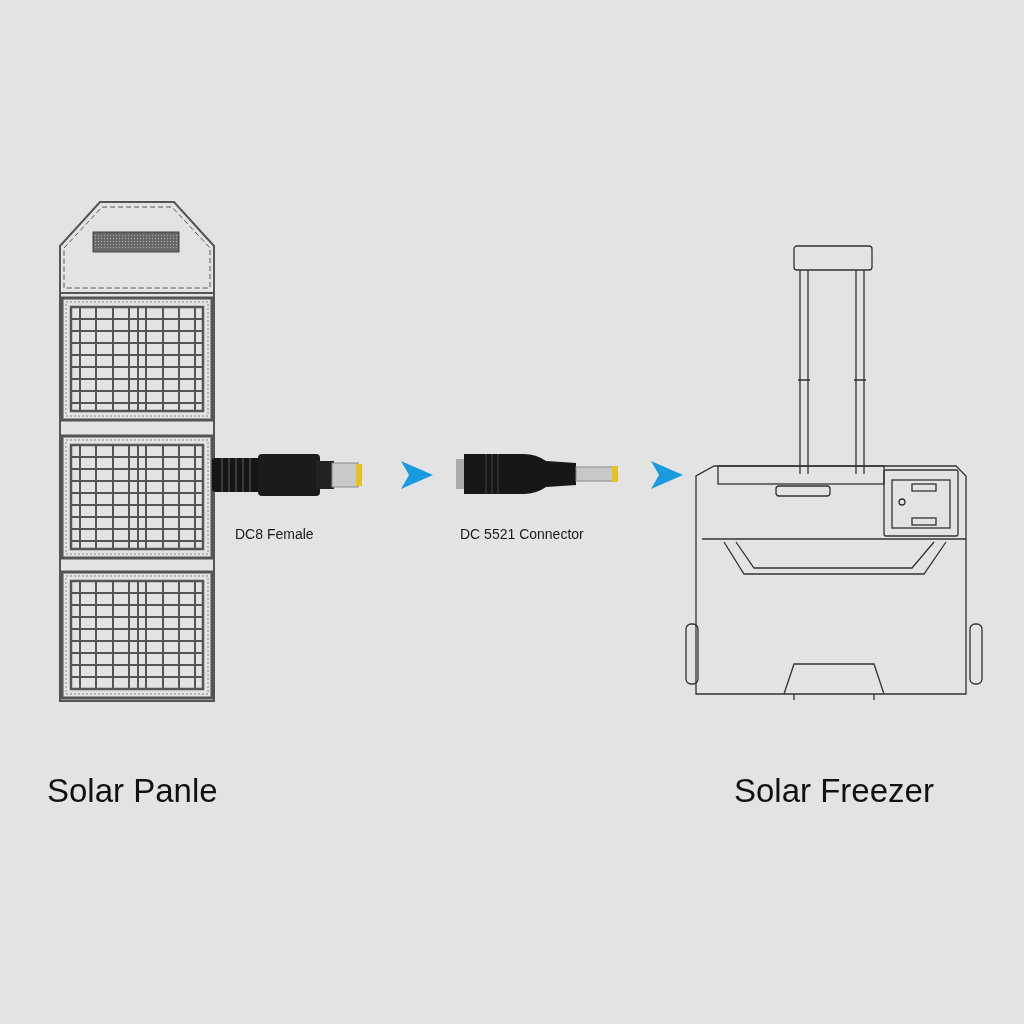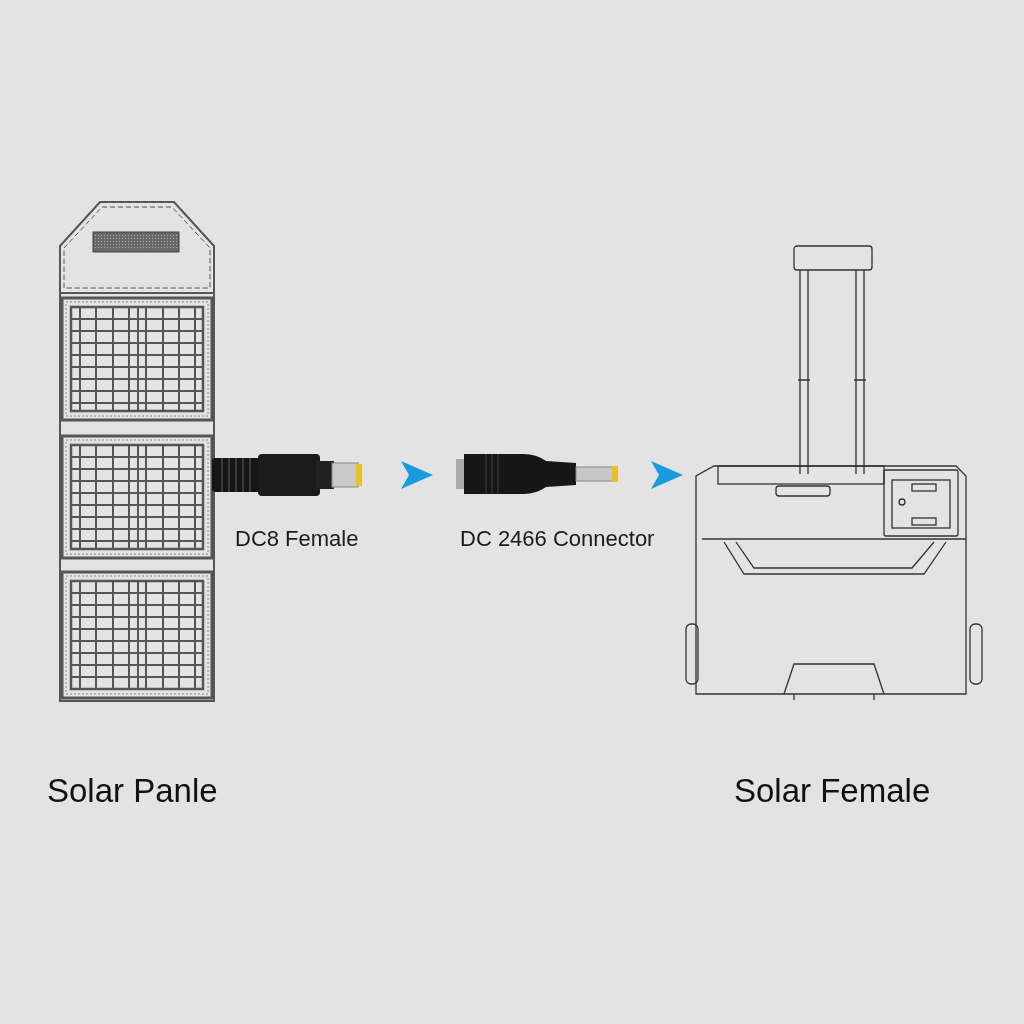--- a/index.html
+++ b/index.html
@@ -2,21 +2,21 @@
 <html><head>
 <meta charset="utf-8">
 <style>
   html, body { margin: 0; padding: 0; }
   body {
     width: 1024px; height: 1024px; background: #e3e3e3;
     position: relative; overflow: hidden;
     font-family: "Liberation Sans", sans-serif; color: #111;
   }
   .abs { position: absolute; }
-  .label-small { font-size: 22px; color: #1a1a1a; white-space: nowrap; }
+  .label-small { font-size: 14px; color: #1a1a1a; white-space: nowrap; }
   .label-big { font-size: 33px; color: #111; white-space: nowrap; margin-top: 44px; }
   svg { display: block; }
 </style>
 </head>
 <body>
 
 <div class="abs" style="left:58px; top:198px;">
   <svg width="158" height="505" viewBox="0 0 158 505">
 
     <path d="M2,48 L42,4 L116,4 L156,48 L156,95 L2,95 Z" fill="#e3e3e3" stroke="#555" stroke-width="2"></path>
@@ -118,15 +118,15 @@
     <path d="M52,298 L70,324 L228,324 L250,298"></path>
     <path d="M100,450 L110,420 L190,420 L200,450"></path>
 
     <rect x="2" y="380" width="12" height="60" rx="5"></rect>
     <rect x="286" y="380" width="12" height="60" rx="5"></rect>
     <path d="M110,450 V456 M190,450 V456"></path>
   </svg>
 </div>
 
 <div class="abs label-small" style="left:235px; top:526px;">DC8 Female</div>
-<div class="abs label-small" style="left:460px; top:526px;">DC 2466 Connector</div>
+<div class="abs label-small" style="left:460px; top:526px;">DC 5521 Connector</div>
 <div class="abs label-big" style="left:47px; top:728px;">Solar Panle</div>
-<div class="abs label-big" style="left:734px; top:728px;">Solar Female</div>
+<div class="abs label-big" style="left:734px; top:728px;">Solar Freezer</div>
 
 </body></html>

